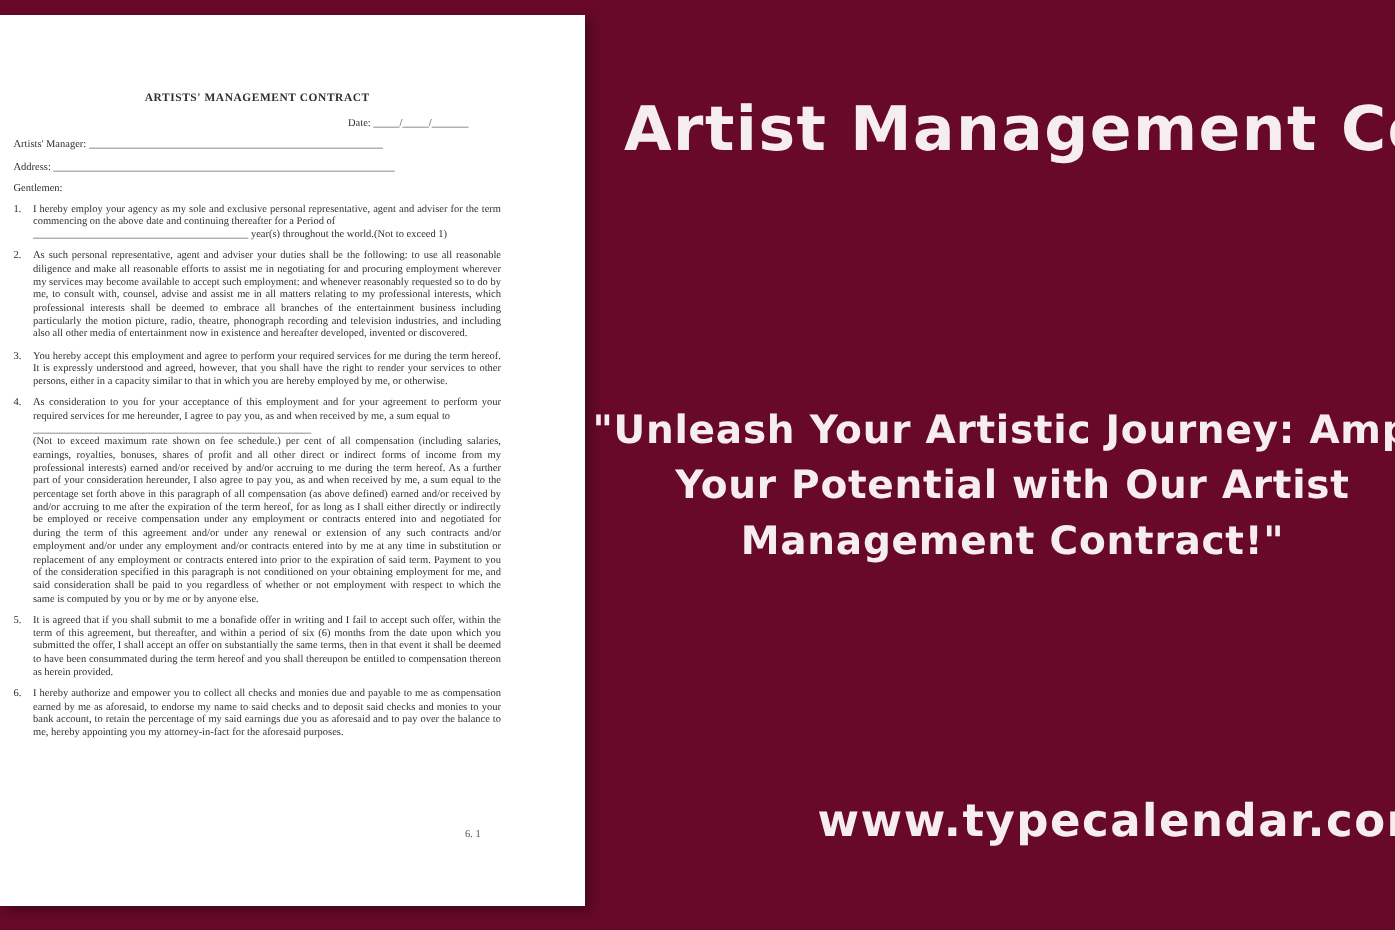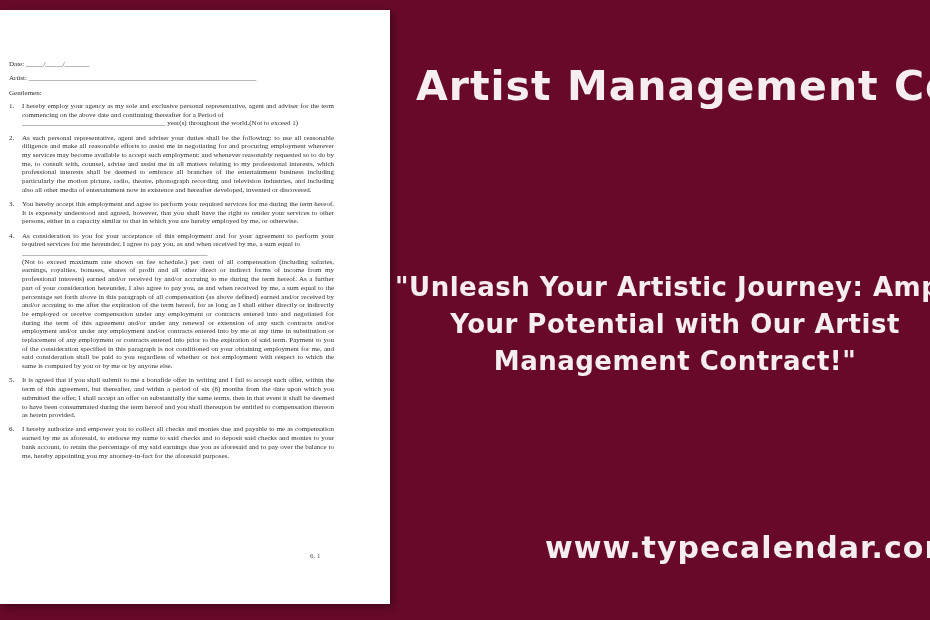--- a/index.html
+++ b/index.html
@@ -14,21 +14,21 @@
     position:absolute; left:0; top:10px; width:390px; height:594px;
     background:#ffffff; box-sizing:border-box;
     padding:50px 56px 0 9px;
     color:#2e2e2e;
     box-shadow:3px 3px 8px rgba(0,0,0,0.35);
   }
   .doc-title {
     text-align:center; font-size:7.6px; font-weight:bold;
     letter-spacing:0.4px; margin-bottom:9px; white-space:nowrap;
   }
-  .doc-date { font-size:7px; margin-bottom:6px; white-space:nowrap; }
+  .doc-date { margin-left:223px; font-size:7px; margin-bottom:6px; white-space:nowrap; }
   .doc-field { font-size:7px; margin-bottom:6.5px; white-space:nowrap; overflow:hidden; }
   .doc-salutation { font-size:7px; margin-top:4px; }
   .clause { display:flex; margin-top:5.5px; font-size:7px; line-height:8.7px; }
   .clause-num { width:13px; flex:none; }
   .clause-text { flex:1; text-align:justify; white-space:pre-line; overflow:hidden; }
   .doc-footer { position:absolute; left:310px; top:542px; font-size:7px; color:#555; }
 
   
   .promo-text { font-family:"DejaVu Sans", sans-serif; font-weight:bold; color:#f6edf1; }
   .main-title {
@@ -43,22 +43,24 @@
   .quote .qline { white-space:nowrap; }
   .website {
     position:absolute; left:545px; top:530px;
     font-size:30px; letter-spacing:1px; white-space:nowrap;
   }
 </style>
 </head>
 <body>
 
 <div class="paper">
+  <div class="doc-title">ARTISTS' MANAGEMENT CONTRACT</div>
   <div class="doc-date">Date: _____/_____/_______</div>
-  <div class="doc-field">Artist: _________________________________________________________________</div>
+  <div class="doc-field">Artists' Manager: ________________________________________________________</div>
+  <div class="doc-field">Address: _________________________________________________________________</div>
   <div class="doc-salutation">Gentlemen:</div>
 
   <div class="clause">
     <div class="clause-num">1.</div>
     <div class="clause-text">I hereby employ your agency as my sole and exclusive personal representative, agent and adviser for the term commencing on the above date and continuing thereafter for a Period of
 _________________________________________ year(s) throughout the world.(Not to exceed 1)</div>
   </div>
   <div class="clause">
     <div class="clause-num">2.</div>
     <div class="clause-text">As such personal representative, agent and adviser your duties shall be the following: to use all reasonable diligence and make all reasonable efforts to assist me in negotiating for and procuring employment wherever my services may become available to accept such employment: and whenever reasonably requested so to do by me, to consult with, counsel, advise and assist me in all matters relating to my professional interests, which professional interests shall be deemed to embrace all branches of the entertainment business including particularly the motion picture, radio, theatre, phonograph recording and television industries, and including also all other media of entertainment now in existence and hereafter developed, invented or discovered.</div>

